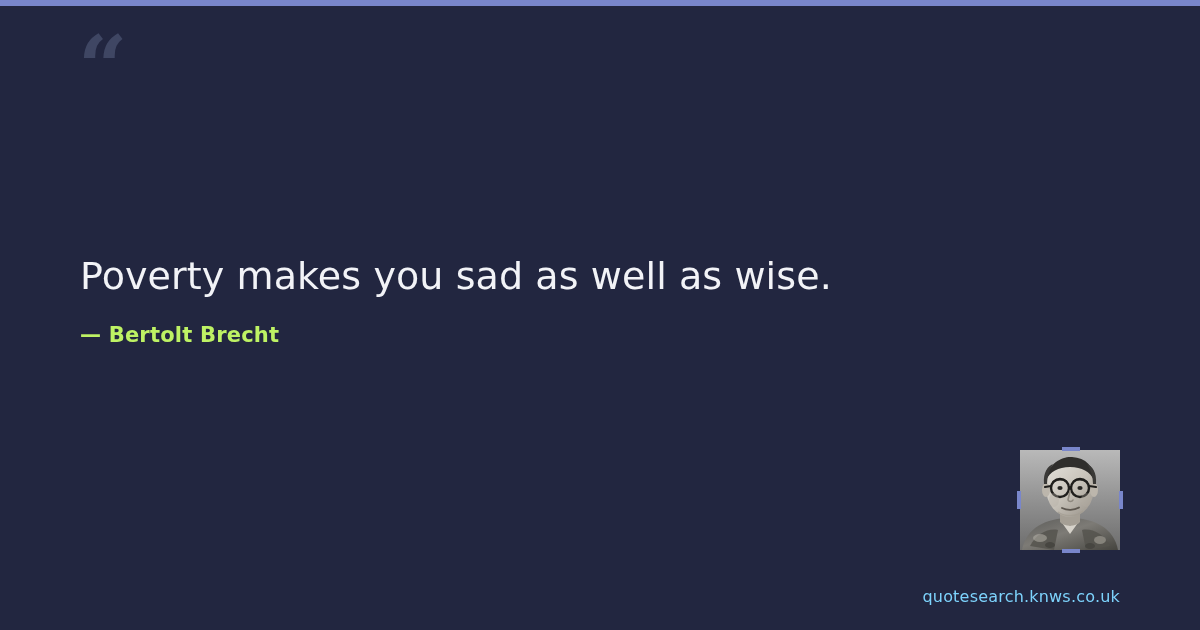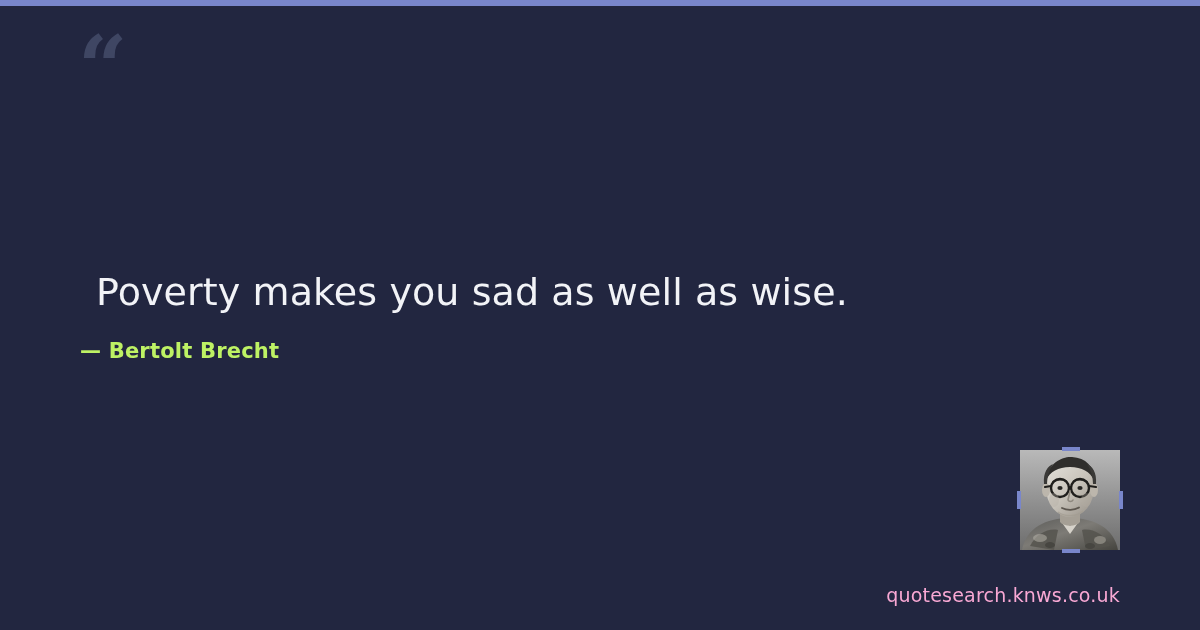--- a/index.html
+++ b/index.html
@@ -46,21 +46,21 @@
   }
 
   .quote-body {
     position: absolute;
     left: 80px;
     top: 252px;
     width: 1000px;
   }
 
   .quote-text {
-    margin: 16px;
+    margin: 0;
     font-size: 38px;
     font-weight: 400;
     line-height: 1.28;
     color: #f2f3f7;
     letter-spacing: 0.1px;
   }
 
   .quote-author {
     margin: 22px 0 0 0;
     font-size: 21px;
@@ -118,22 +118,22 @@
     right: -3px;
     top: 41px;
     width: 4px;
     height: 18px;
   }
 
   .site-url {
     position: absolute;
     right: 80px;
     bottom: 24px;
-    font-size: 19px;
-    color: #f9a8d4;
+    font-size: 16px;
+    color: #7dd3fc;
     letter-spacing: 0.2px;
   }
 </style>
 </head>
 <body>
 
 <div class="quote-card">
 
   <div class="accent-bar"></div>
 

